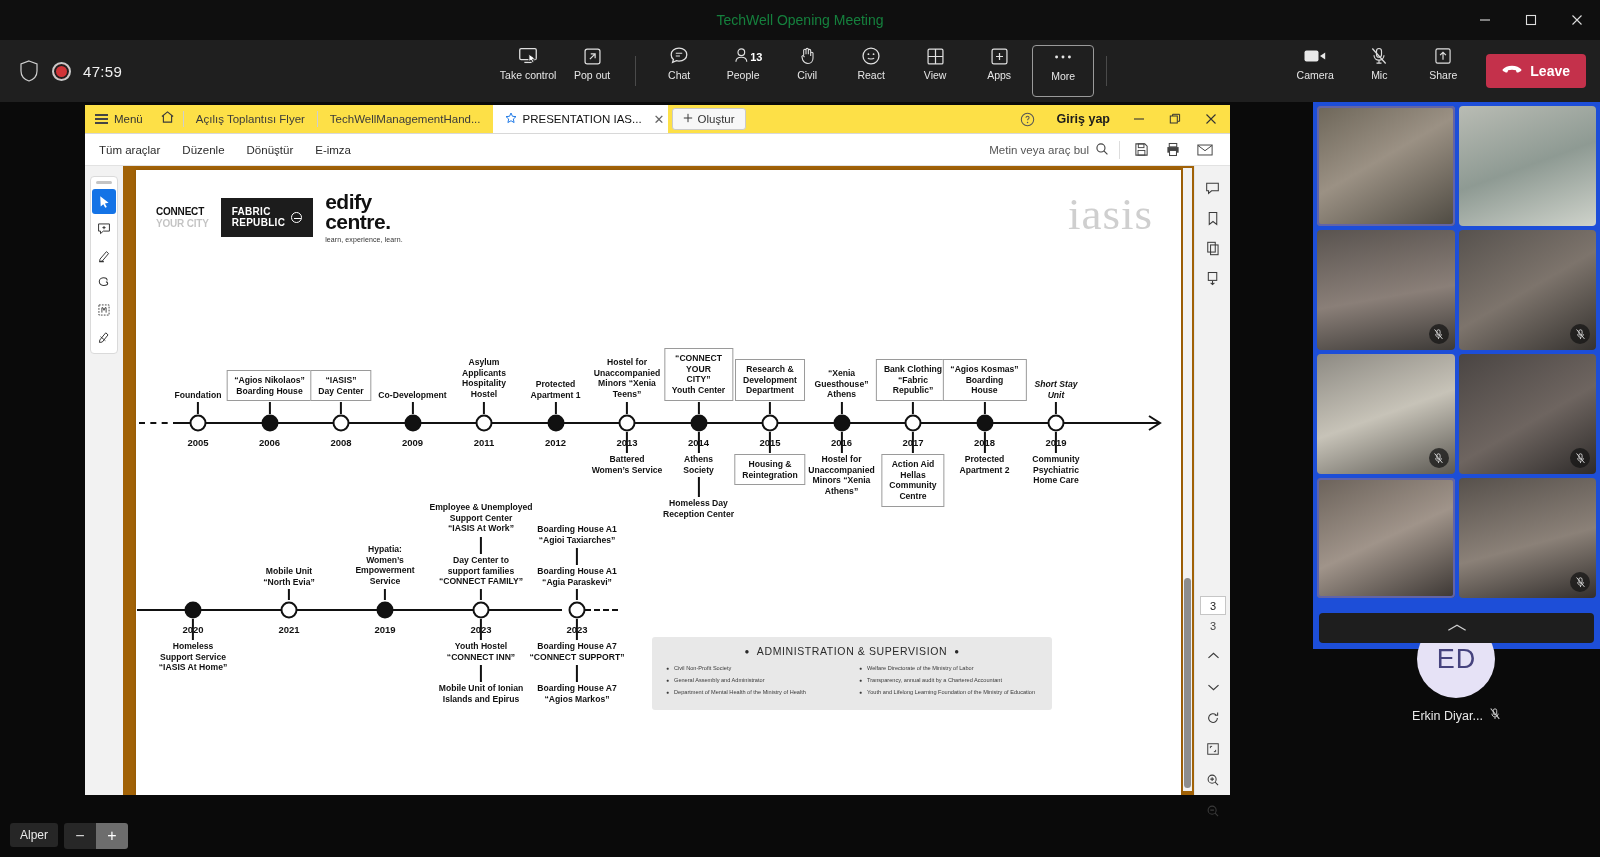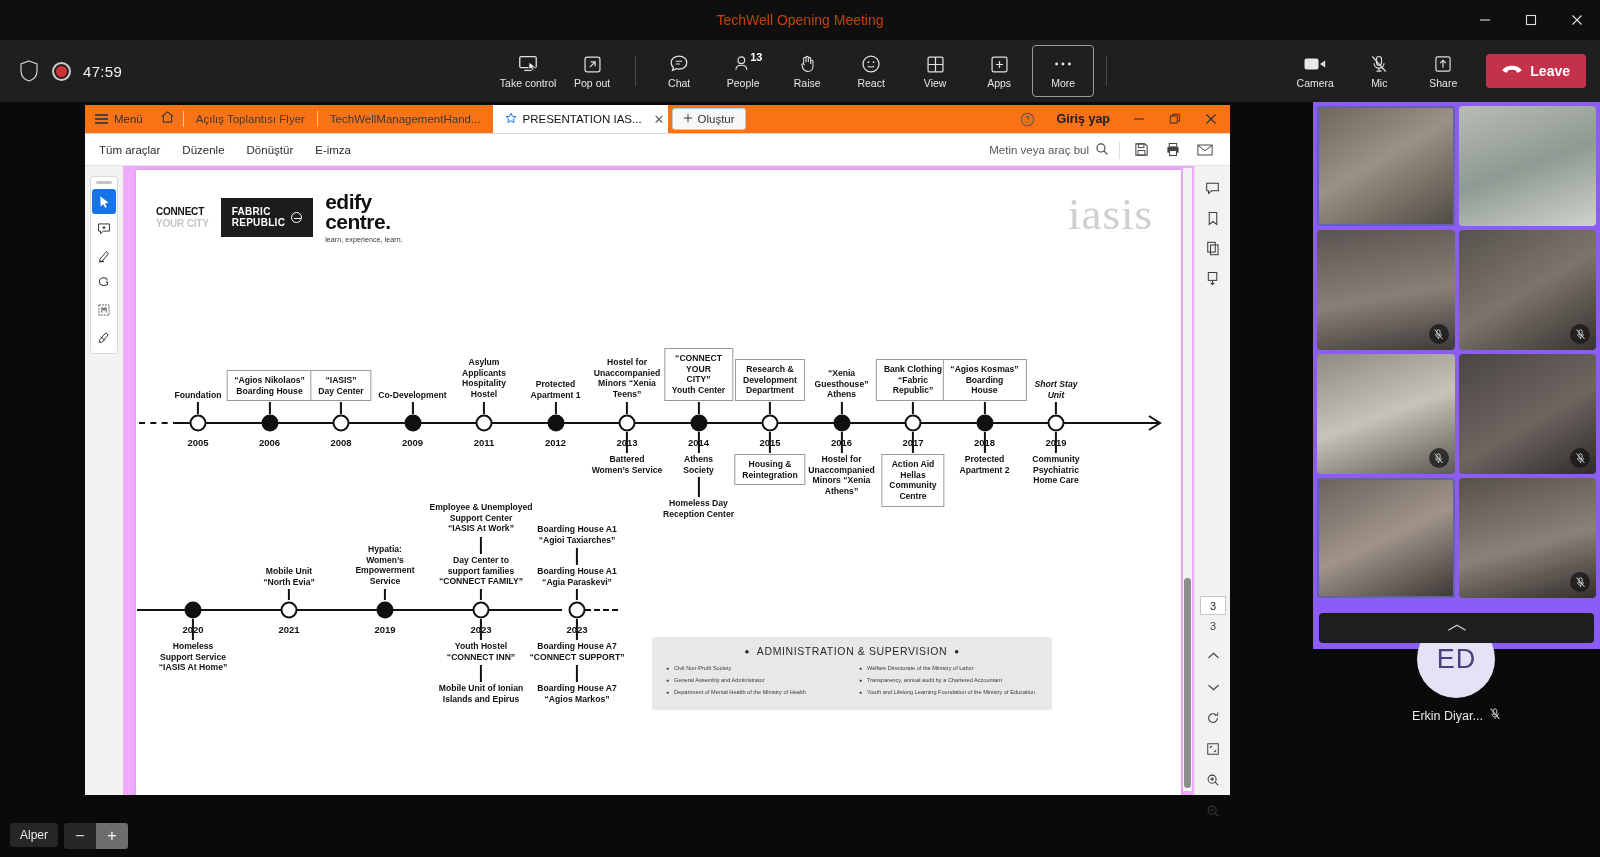--- a/index.html
+++ b/index.html
@@ -10,21 +10,21 @@
     color: #fff;
     position: relative;
   }
 
   
   .titlebar {
     position: absolute; top: 0; left: 0; width: 1600px; height: 40px;
     background: #0f0f0f;
     display: flex; align-items: center; justify-content: center;
   }
-  .titlebar-title { font-size: 14px; color: #c2410c; }
+  .titlebar-title { font-size: 14px; color: #15803d; }
   .win-ctrls {
     position: absolute; right: 0; top: 0; height: 40px;
     display: flex; align-items: center;
   }
   .win-btn {
     width: 46px; height: 40px; display: flex; align-items: center; justify-content: center;
     color: #d8d8d8; font-size: 14px;
   }
 
   
@@ -38,21 +38,21 @@
   .rec-dot {
     width: 19px; height: 19px; border-radius: 50%;
     border: 2px solid #c9c9c9; background: #d13438;
     box-shadow: inset 0 0 0 2px #1f1f1f;
   }
   .timer { font-size: 15px; color: #f0f0f0; letter-spacing: .3px; }
 
   .meetbar-center { flex: 1; display: flex; align-items: center; justify-content: center; gap: 2px; }
   .mb-item {
     width: 62px; height: 52px; border-radius: 4px;
-    display: flex; flex-direction: column; align-items: center; justify-content: center;
+    display: flex; flex-direction: column; align-items: center; 
     gap: 3px; color: #e6e6e6; cursor: pointer;
     position: relative;
   }
   .mb-item.boxed { border: 1px solid #9a9a9a; }
   .mb-label { font-size: 10.5px; line-height: 1; white-space: nowrap; }
   .mb-ico { height: 22px; display: flex; align-items: center; justify-content: center; }
   .mb-sep { width: 1px; height: 30px; background: #4a4a4a; margin: 0 10px; }
   .people-count {
     font-size: 11px; font-weight: bold; color: #fff;
     position: absolute; top: 6px; left: 38px;
@@ -70,21 +70,21 @@
   .stage {
     position: absolute; top: 102px; left: 0; width: 1313px; height: 755px;
     background: #0a0a0a;
   }
   .pdfapp {
     position: absolute; left: 85px; top: 3px; width: 1145px; height: 690px;
     background: #fff; color: #222;
   }
   
   .pdf-tabs {
-    height: 29px; background: #f97316; display: flex; align-items: stretch;
+    height: 29px; background: #fde047; display: flex; align-items: stretch;
     border-bottom: 1px solid #d8d8d8; position: relative;
   }
   .menu-btn {
     display: flex; align-items: center; gap: 6px; padding: 0 10px;
     font-size: 11.5px; color: #333; cursor: pointer;
   }
   .hamb { display: flex; flex-direction: column; gap: 2.5px; }
   .hamb i { display: block; width: 13px; height: 1.6px; background: #444; }
   .home-btn { width: 30px; display: flex; align-items: center; justify-content: center; cursor: pointer; }
   .tab-div { width: 1px; background: #cfcfcf; margin: 6px 0; }
@@ -111,21 +111,21 @@
     height: 32px; background: #fff; border-bottom: 1px solid #e2e2e2;
     display: flex; align-items: center; padding: 0 14px; gap: 22px;
   }
   .ptool { font-size: 11.5px; color: #2b2b2b; cursor: pointer; }
   .ptools-right { margin-left: auto; display: flex; align-items: center; gap: 10px; }
   .findbox { display: flex; align-items: center; gap: 6px; font-size: 11.5px; color: #555; cursor: text; }
   .ptool-ico { width: 22px; height: 22px; display: flex; align-items: center; justify-content: center; color: #444; cursor: pointer; }
   .ptool-sep { width: 1px; height: 18px; background: #ddd; }
 
   
-  .pdf-body { position: relative; height: 629px; background: #f0abfc; display: flex; }
+  .pdf-body { position: relative; height: 629px; background: #a16207; display: flex; }
   .left-rail {
     width: 38px; background: #f2f2f2; padding-top: 10px;
     display: flex; flex-direction: column; align-items: center;
   }
   .rail-box {
     width: 28px; background: #fff; border: 1px solid #dadada; border-radius: 4px;
     padding: 4px 0; display: flex; flex-direction: column; align-items: center; gap: 2px;
   }
   .rail-grip { width: 16px; height: 3px; background: #c4c4c4; border-radius: 2px; margin-bottom: 3px; }
   .rail-item {
@@ -216,21 +216,21 @@
   }
   .admin-title .bul { font-size: 8px; }
   .admin-cols { display: flex; margin-top: 8px; padding: 0 14px; gap: 14px; }
   .admin-col { flex: 1; display: flex; flex-direction: column; gap: 5.5px; }
   .admin-li { display: flex; align-items: flex-start; gap: 5px; font-size: 5.6px; color: #3a3a3a; line-height: 1.2; }
   .admin-li .b { font-size: 5px; line-height: 1.3; }
 
   
   .roster {
     position: absolute; top: 102px; right: 0; width: 287px; height: 547px;
-    background: #8b5cf6; padding: 4px;
+    background: #1d4ed8; padding: 4px;
   }
   .vgrid { display: grid; grid-template-columns: 1fr 1fr; gap: 4px; }
   .vtile {
     position: relative; height: 120px; border-radius: 4px; overflow: hidden;
     background: #2b2b2b;
   }
   .vtile.hl { outline: 2px solid #6264a7; outline-offset: -2px; }
   .vmic {
     position: absolute; right: 6px; bottom: 6px; width: 20px; height: 20px;
     border-radius: 50%; background: rgba(20,20,20,.72);
@@ -345,21 +345,21 @@
       </span>
       <span class="people-count">13</span>
       <span class="mb-label">People</span>
     </div>
     <div class="mb-item">
       <span class="mb-ico">
         <svg width="20" height="22" viewBox="0 0 24 24">
             <path d="M8 11V5.2a1.4 1.4 0 112.8 0V10m0-.2V4.2a1.4 1.4 0 112.8 0V10m0-.4V5.4a1.4 1.4 0 112.8 0V12m0-3.1a1.4 1.4 0 112.8 0v5.4c0 3.7-2.3 6.7-6.1 6.7-3.2 0-4.9-1.5-6.1-3.8L6 13.2c-.6-1.1 1-2.2 1.9-1.2l1.1 1.3" fill="none" stroke="#e0e0e0" stroke-width="1.3" stroke-linejoin="round"></path>
           </svg>
       </span>
-      <span class="mb-label">Raise</span>
+      <span class="mb-label">Civil</span>
     </div>
     <div class="mb-item">
       <span class="mb-ico">
         <svg width="22" height="22" viewBox="0 0 24 24">
             <circle cx="12" cy="12" r="8.7" fill="none" stroke="#e0e0e0" stroke-width="1.4"></circle>
             <circle cx="9.2" cy="10" r="1" fill="#e0e0e0"></circle>
             <circle cx="14.8" cy="10" r="1" fill="#e0e0e0"></circle>
             <path d="M8.6 14.2c1 1.4 5.8 1.4 6.8 0" fill="none" stroke="#e0e0e0" stroke-width="1.3"></path>
           </svg>
       </span>

